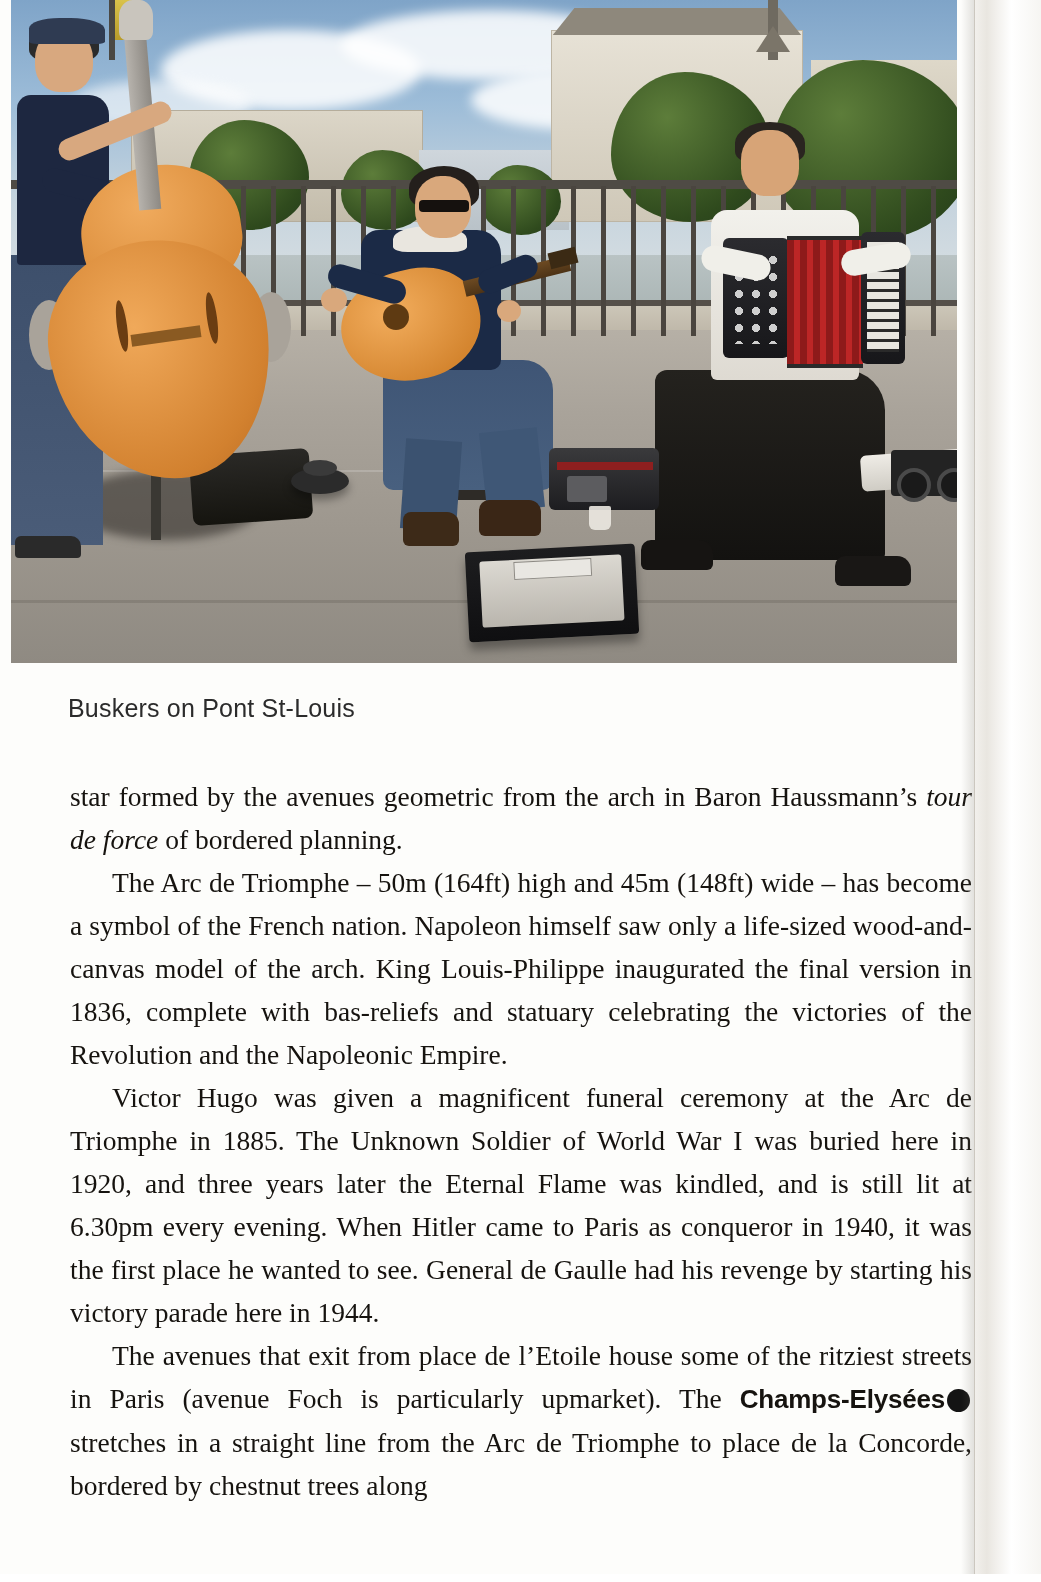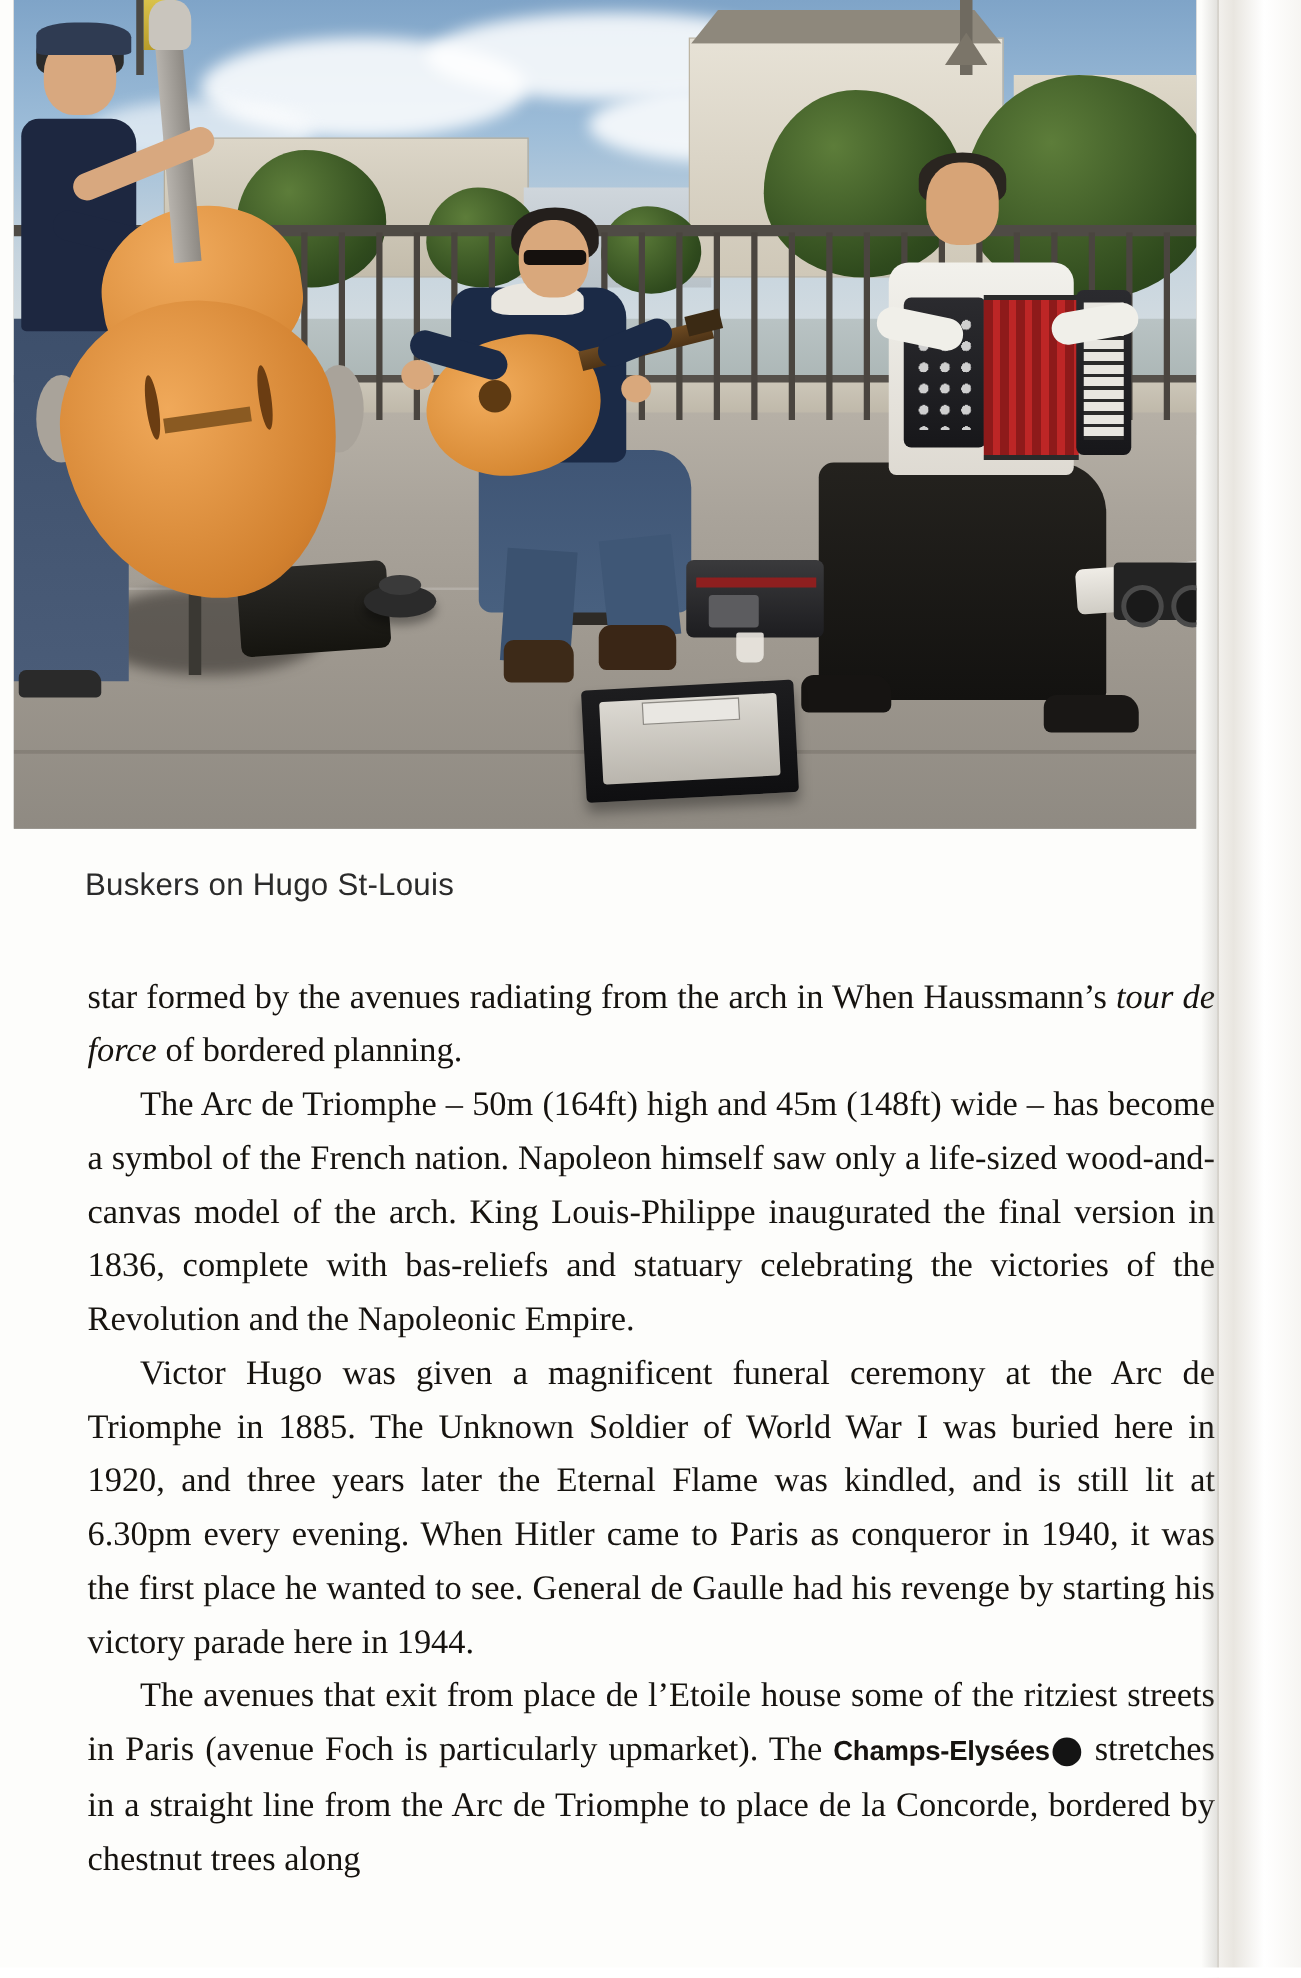--- a/index.html
+++ b/index.html
@@ -499,21 +499,21 @@
   .body-text p + p {
     text-indent: 42px;
   }
   .body-text p.first {
     text-indent: 0;
   }
   .italic { font-style: italic; }
   .poi-name {
     font-family: "Liberation Sans", sans-serif;
     font-weight: bold;
-    font-size: 22px;
+    font-size: 26px;
     letter-spacing: -.2px;
     margin-top: 34px;
   }
   .poi-badge {
     display: inline-block;
     width: 23px;
     height: 23px;
     line-height: 23px;
     border-radius: 50%;
     background: #141414;
@@ -662,25 +662,25 @@
       <div class="case-inner">
         <div class="case-cd"></div>
       </div>
     </div>
     <div class="pipe"></div>
     <div class="cart"></div>
     <div class="cart-wheel1"></div>
     <div class="cart-wheel2"></div>
   </div>
 
-  <div class="caption">Buskers on Hugo St-Louis</div>
+  <div class="caption">Buskers on Pont St-Louis</div>
 
   <div class="body-text">
     <p class="first">
-      <span>star formed by the avenues radiating from the arch in When Haussmann’s </span><span class="italic">tour de force</span><span> of bordered planning.</span>
+      <span>star formed by the avenues geometric from the arch in Baron Haussmann’s </span><span class="italic">tour de force</span><span> of bordered planning.</span>
     </p>
     <p>
       <span>The Arc de Triomphe – 50m (164ft) high and 45m (148ft) wide – has become a symbol of the French nation. Napoleon himself saw only a life-sized wood-and-canvas model of the arch. King Louis-Philippe inaugurated the final version in 1836, complete with bas-reliefs and statuary celebrating the victories of the Revolution and the Napoleonic Empire.</span>
     </p>
     <p>
       <span>Victor Hugo was given a magnificent funeral ceremony at the Arc de Triomphe in 1885. The Unknown Soldier of World War I was buried here in 1920, and three years later the Eternal Flame was kindled, and is still lit at 6.30pm every evening. When Hitler came to Paris as conqueror in 1940, it was the first place he wanted to see. General de Gaulle had his revenge by starting his victory parade here in 1944.</span>
     </p>
     <p>
       <span>The avenues that exit from place de l’Etoile house some of the ritziest streets in Paris (avenue Foch is particularly upmarket). The </span><span class="poi-name">Champs-Elysées</span><span class="poi-badge">D</span><span> stretches in a straight line from the Arc de Triomphe to place de la Concorde, bordered by chestnut trees along</span>
     </p>

